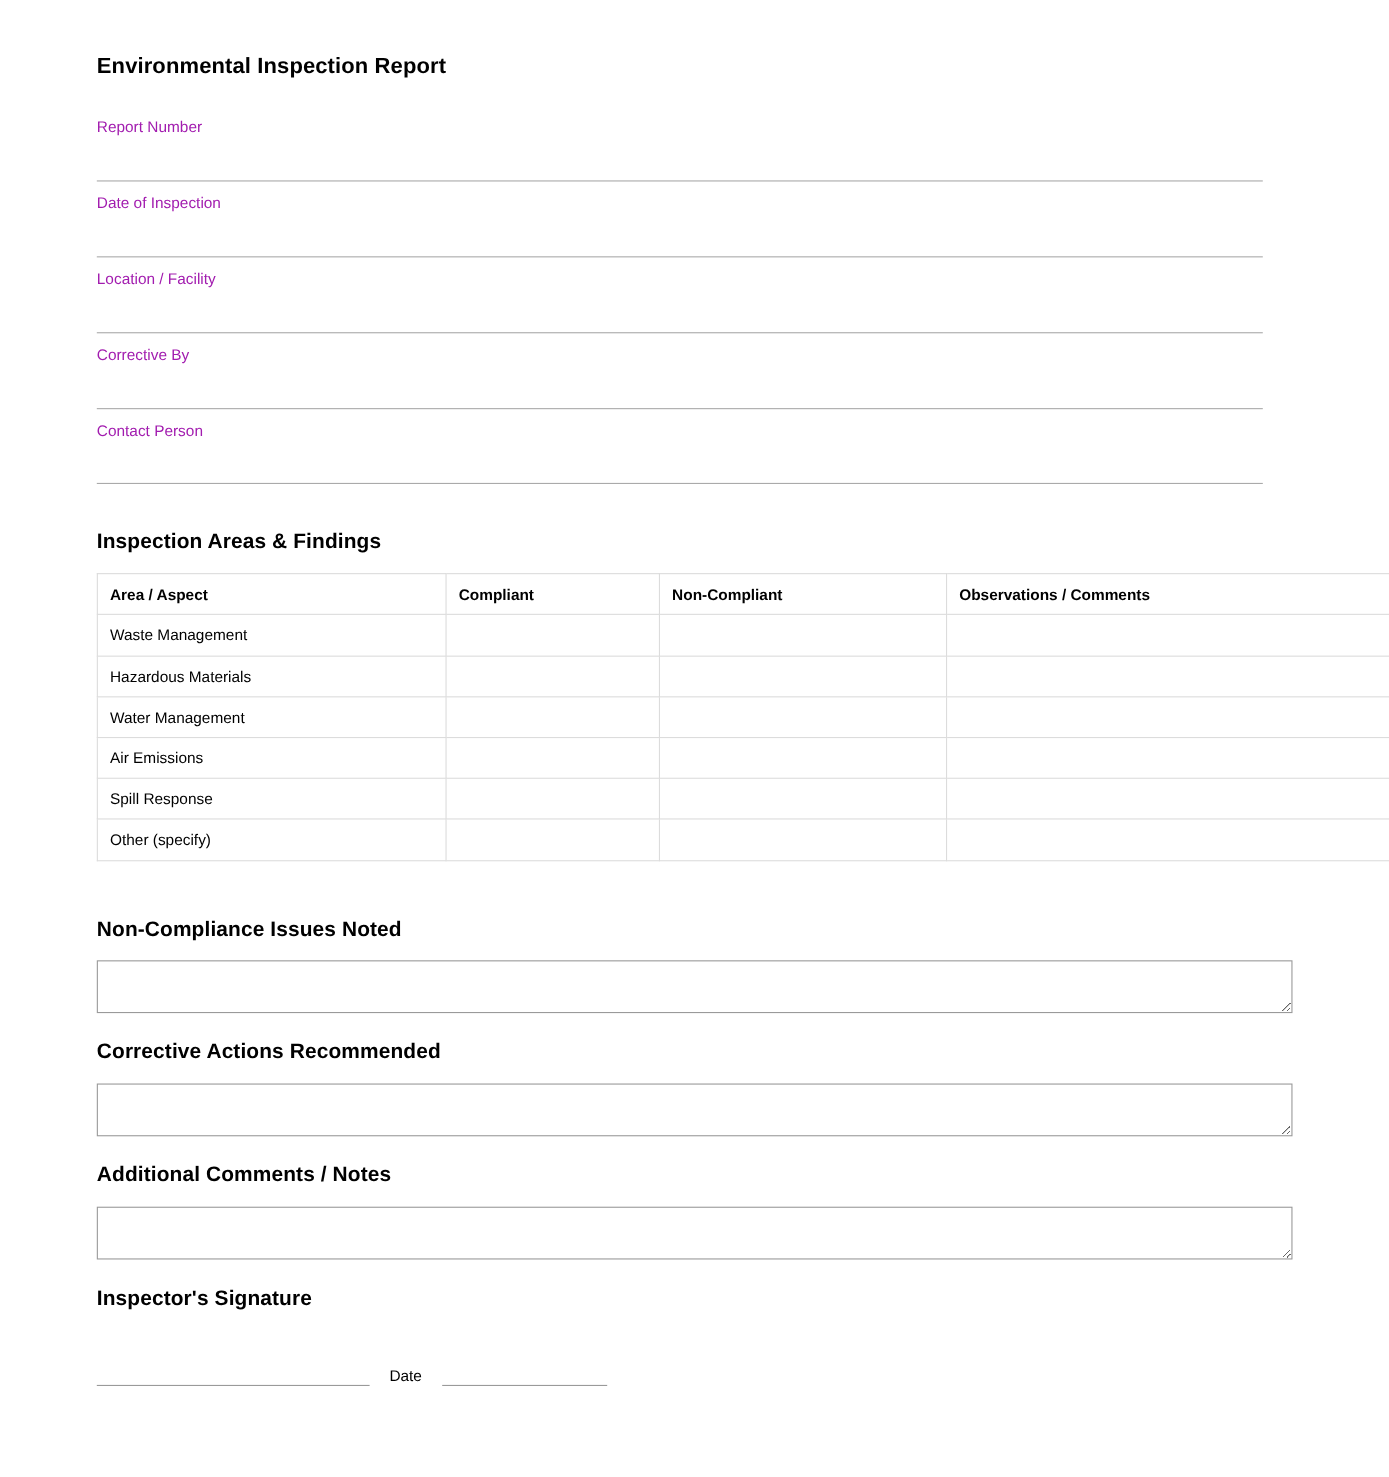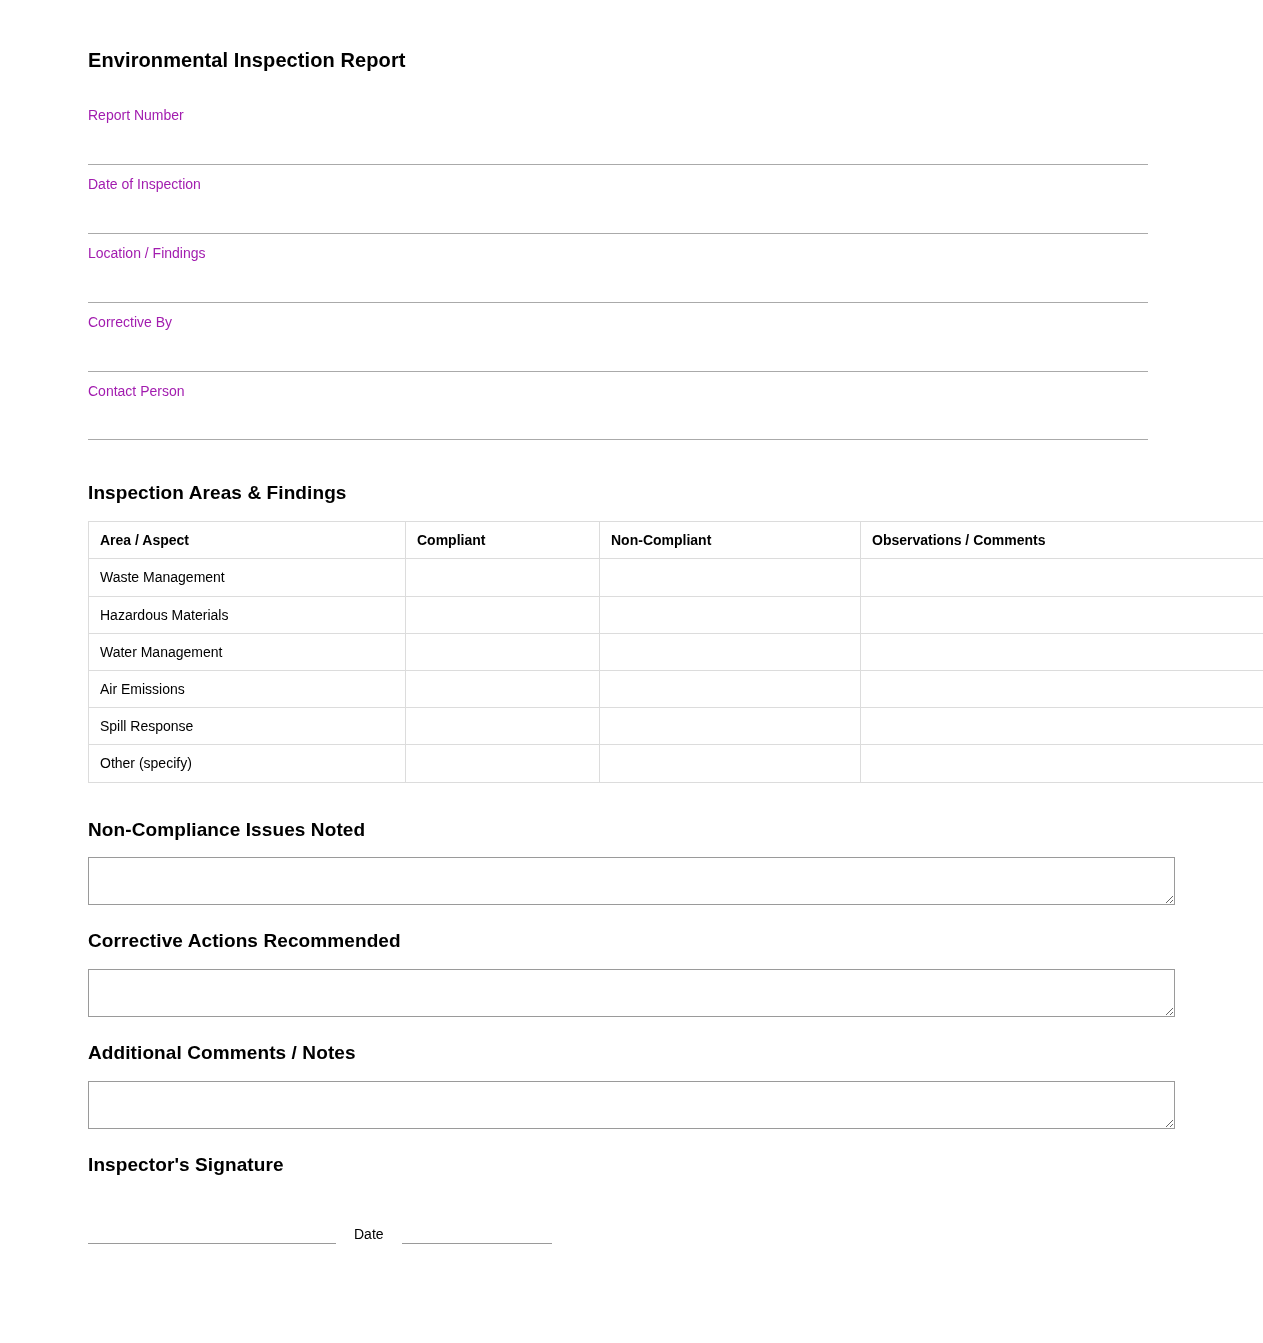--- a/index.html
+++ b/index.html
@@ -59,21 +59,21 @@
     background: transparent;
     outline: none;
     font-family: "Liberation Sans", sans-serif;
     font-size: 14px;
     color: #000000;
     padding: 0;
     margin: 0 0 10px 0;
   }
   
   .findings-section {
-    margin-bottom: 36px;
+    margin-bottom: 52px;
   }
   .findings-table {
     border-collapse: collapse;
     width: 1087px;
     table-layout: fixed;
     background: #ffffff;
   }
   .findings-table th,
   .findings-table td {
     border: 1px solid #dcdcdc;
@@ -168,21 +168,21 @@
       <label class="field-label">Report Number</label>
       <input class="field-underline-input" type="text" value="" style="">
     </div>
 
     <div class="field-group">
       <label class="field-label">Date of Inspection</label>
       <input class="field-underline-input" type="text" value="" style="">
     </div>
 
     <div class="field-group">
-      <label class="field-label">Location / Findings</label>
+      <label class="field-label">Location / Facility</label>
       <input class="field-underline-input" type="text" value="" style="">
     </div>
 
     <div class="field-group">
       <label class="field-label">Corrective By</label>
       <input class="field-underline-input" type="text" value="" style="">
     </div>
 
     <div class="field-group">
       <label class="field-label">Contact Person</label>

